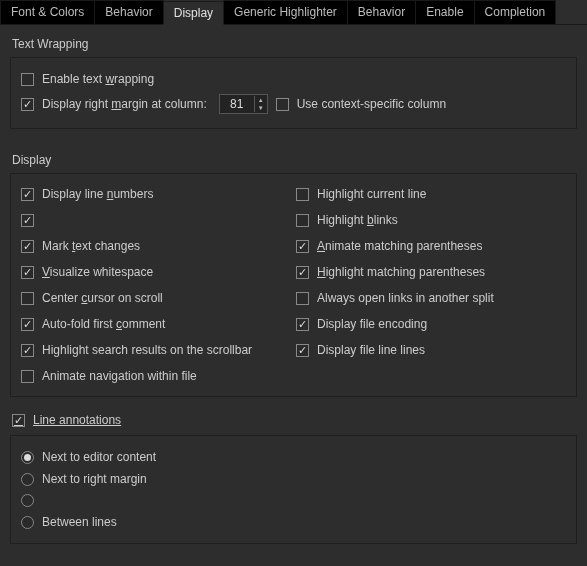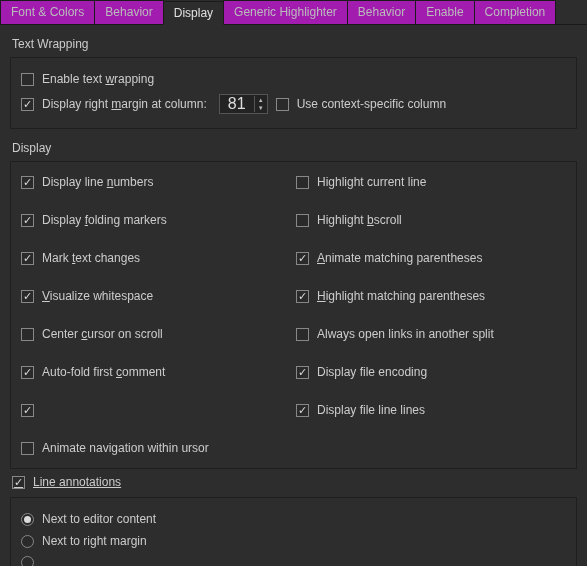--- a/index.html
+++ b/index.html
@@ -15,39 +15,39 @@
   }
   .tabbar {
     display: flex;
     background: #2d2d2d;
     border-bottom: 1px solid #1a1a1a;
   }
   .tab {
     padding: 4px 10px;
     border: 1px solid #1a1a1a;
     border-bottom: none;
-    background: #a21caf;
+    background: #000000;
     color: #bbbbbb;
     margin-right: -1px;
     cursor: pointer;
   }
   .tab.active {
     background: #2d2d2d;
     color: #e0e0e0;
     border-bottom: 1px solid #2d2d2d;
     position: relative;
     top: 1px;
   }
   .section-title {
     padding: 12px 0 6px 12px;
     color: #cccccc;
   }
   .groupbox {
     border: 1px solid #1f1f1f;
-    margin: 0 10px 0 10px;
+    margin: 0 10px 12px 10px;
     padding: 10px 10px 10px 10px;
   }
   .row {
     display: flex;
     align-items: center;
     padding: 4px 0;
   }
   .chk {
     width: 13px;
     height: 13px;
@@ -94,40 +94,40 @@
     background: #232323;
     border: 1px solid #555;
     height: 20px;
     margin: 0 8px 0 12px;
   }
   .spinbox input {
     width: 34px;
     background: transparent;
     border: none;
     color: #ddd;
-    font-size: 16px;
+    font-size: 12px;
     text-align: center;
     outline: none;
   }
   .spin-btns {
     display: flex;
     flex-direction: column;
     border-left: 1px solid #555;
   }
   .spin-btns span {
     font-size: 6px;
     color: #bbb;
     line-height: 1;
     padding: 1px 3px;
     cursor: pointer;
   }
   .two-col {
     display: grid;
     grid-template-columns: 275px 1fr;
-    row-gap: 18px;
+    row-gap: 6px;
   }
   .two-col .row { padding: 3px 0; }
 </style>
 </head>
 <body>
 
 <div class="tabbar">
   <div class="tab">Font &amp; Colors</div>
   <div class="tab">Behavior</div>
   <div class="tab active">Display</div>
@@ -169,25 +169,24 @@
       <span class="chk checked"></span>
       <span class="lbl"><span>Display line </span><u>n</u><span>umbers</span></span>
     </div>
     <div class="row">
       <span class="chk"></span>
       <span class="lbl">Highlight current line</span>
     </div>
 
     <div class="row">
       <span class="chk checked"></span>
-      <span class="lbl"><span>Display </span><u>f</u><span>olding markers</span></span>
-    </div>
-    <div class="row">
-      <span class="chk"></span>
-      <span class="lbl"><span>Highlight </span><u>b</u><span>scroll</span></span>
+    </div>
+    <div class="row">
+      <span class="chk"></span>
+      <span class="lbl"><span>Highlight </span><u>b</u><span>links</span></span>
     </div>
 
     <div class="row">
       <span class="chk checked"></span>
       <span class="lbl"><span>Mark </span><u>t</u><span>ext changes</span></span>
     </div>
     <div class="row">
       <span class="chk checked"></span>
       <span class="lbl"><u>A</u><span>nimate matching parentheses</span></span>
     </div>
@@ -214,29 +213,30 @@
       <span class="chk checked"></span>
       <span class="lbl"><span>Auto-fold first </span><u>c</u><span>omment</span></span>
     </div>
     <div class="row">
       <span class="chk checked"></span>
       <span class="lbl">Display file encoding</span>
     </div>
 
     <div class="row">
       <span class="chk checked"></span>
+      <span class="lbl">Highlight search results on the scrollbar</span>
     </div>
     <div class="row">
       <span class="chk checked"></span>
       <span class="lbl">Display file line lines</span>
     </div>
 
     <div class="row">
       <span class="chk"></span>
-      <span class="lbl">Animate navigation within ursor</span>
+      <span class="lbl">Animate navigation within file</span>
     </div>
     <div></div>
   </div>
 </div>
 
 <div style="margin:2px 10px 4px 12px;text-decoration:underline;" class="row">
   <span class="chk checked"></span>
   <span class="lbl"><u>L</u><span>ine annotations</span></span>
 </div>
 <div class="groupbox">

